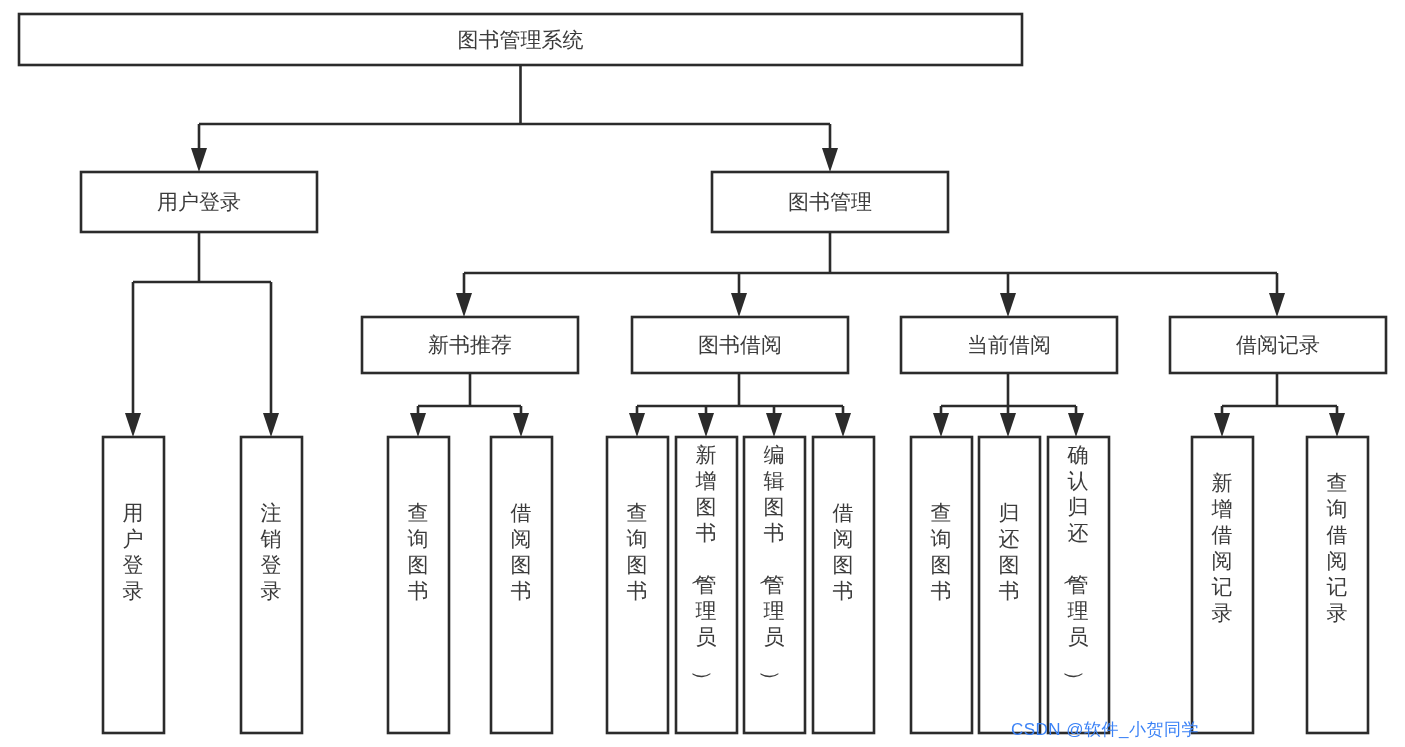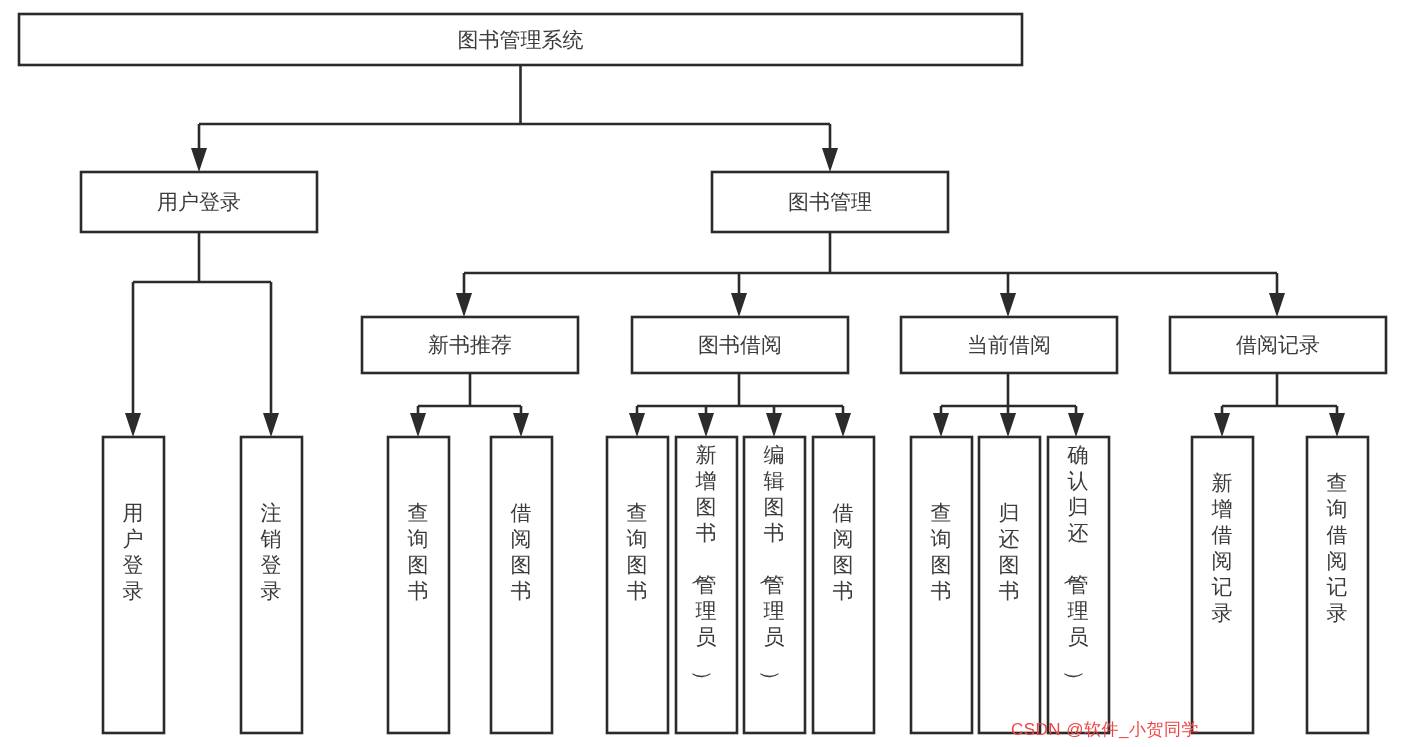--- a/index.html
+++ b/index.html
@@ -54,21 +54,21 @@
     font-family: "Liberation Sans", "DejaVu Sans", sans-serif;
     font-size: 21px;
     text-anchor: middle;
   }
   .watermark {
     position: absolute;
     right: 8px;
     bottom: 6px;
     font-family: "Liberation Sans", "DejaVu Sans", sans-serif;
     font-size: 17px;
-    color: #ef4444;
+    color: #3b82f6;
     white-space: nowrap;
     letter-spacing: 0.5px;
     pointer-events: none;
   }
 </style>
 </head>
 <body>
 
 <div id="diagram-root">
 <svg class="flow" viewBox="0 0 1405 747" xmlns="http://www.w3.org/2000/svg">

